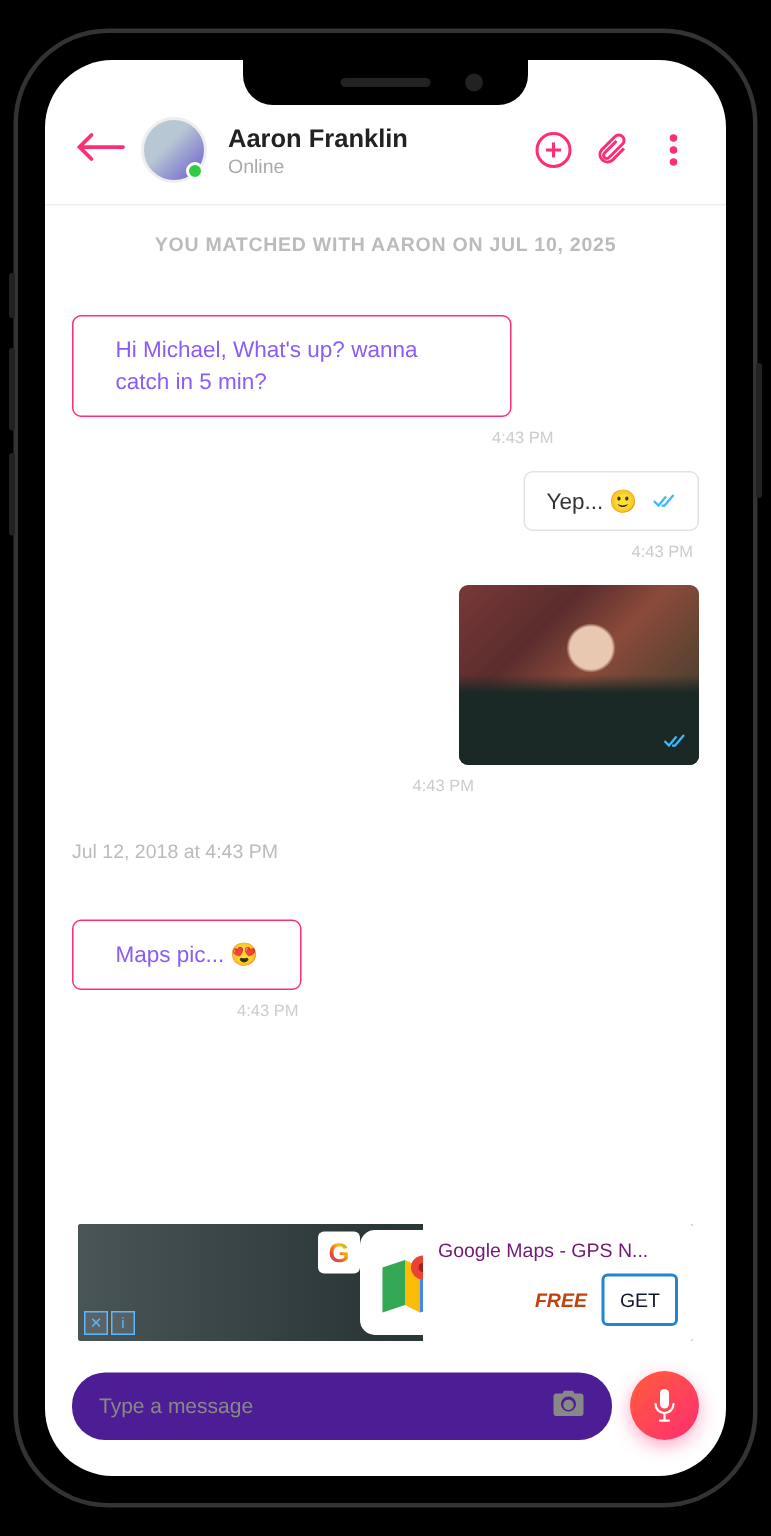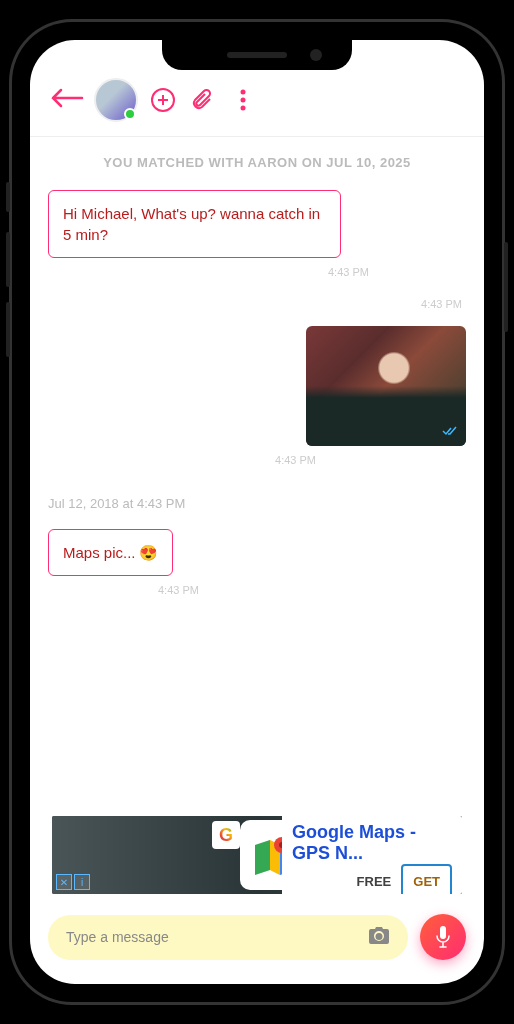--- a/index.html
+++ b/index.html
@@ -18,46 +18,46 @@
 .back-btn { color: #ff2d73; cursor: pointer; }
 .avatar-wrap { position: relative; width: 44px; height: 44px; }
 .avatar { width: 44px; height: 44px; border-radius: 50%; background: linear-gradient(135deg, #b8c7d4 40%, #6a5acd 100%); border: 2px solid #eee; }
 .online-dot { position: absolute; bottom: 2px; right: 2px; width: 12px; height: 12px; background: #2ecc40; border: 2px solid #fff; border-radius: 50%; }
 .header-text { flex: 1; margin-left: 4px; }
 .contact-name { font-weight: 700; font-size: 17px; color: #222; }
 .status { font-size: 13px; color: #aaa; }
 .hdr-icon { color: #ff2d73; width: 30px; display: flex; justify-content: center; }
 .chat { flex: 1; overflow-y: auto; padding: 12px 18px; display: flex; flex-direction: column; gap: 4px; }
 .match-banner { text-align: center; color: #bbb; font-size: 13px; font-weight: 600; letter-spacing: 0.5px; margin: 6px 0 16px; }
-.bubble-left { align-self: flex-start; border: 1.5px solid #ff2d73; border-radius: 6px; padding: 12px 14px; max-width: 70%; font-size: 15px; color: #b91c1c; line-height: 1.4; }
+.bubble-left { align-self: flex-start; border: 1.5px solid #ff2d73; border-radius: 6px; padding: 12px 28px; max-width: 70%; font-size: 15px; color: #8b5cf6; line-height: 1.4; margin-top: 20px; }
 .bubble-right { align-self: flex-end; border: 1px solid #e2e2e2; border-radius: 6px; padding: 10px 14px; font-size: 15px; color: #333; display: flex; align-items: center; gap: 6px; }
 .ts-left { align-self: flex-start; color: #ccc; font-size: 11px; margin: 4px 0 12px 4px; }
 .ts-right { align-self: flex-end; color: #ccc; font-size: 11px; margin: 4px 4px 12px 0; }
 .read-check { color: #3db8ff; font-size: 13px; margin-left: 4px; }
 .photo-msg { align-self: flex-end; width: 160px; height: 120px; border-radius: 6px; background: linear-gradient(135deg, #7a3838 0%, #5a2d2d 30%, #8b4a3a 50%, #2a3a2a 100%); position: relative; overflow: hidden; }
 .photo-inner { position: absolute; inset: 0; background: radial-gradient(circle at 55% 35%, #e8c8b0 0%, #e8c8b0 12%, transparent 14%), linear-gradient(180deg, transparent 50%, #1a2826 60%); }
 .photo-check { position: absolute; bottom: 6px; right: 8px; color: #3db8ff; }
 .date-sep { text-align: left; color: #bbb; font-size: 13px; margin: 14px 0; }
 .ad-banner { margin: 0 4px; height: 78px; background: #3a4548; border-radius: 2px; display: flex; align-items: center; position: relative; overflow: hidden; }
 .ad-bg { position: absolute; inset: 0; background: linear-gradient(90deg, #4a5558 0%, #2a3538 50%, #3a4548 100%); }
 .ad-content { position: relative; display: flex; align-items: center; width: 100%; height: 100%; }
 .ad-gbadge { width: 28px; height: 28px; background: #fff; border-radius: 4px; display: flex; align-items: center; justify-content: center; font-weight: bold; font-size: 18px; margin-left: 160px; margin-top: -40px; position: absolute; }
 .ad-gbadge span { background: linear-gradient(45deg, #4285f4, #ea4335, #fbbc05, #34a853); -webkit-background-clip: text; color: transparent; }
 .ad-maps-icon { position: absolute; left: 188px; top: 4px; width: 70px; height: 70px; background: #fff; border-radius: 10px; display: flex; align-items: center; justify-content: center; }
 .ad-right { position: absolute; right: 0; top: 0; bottom: 0; width: 180px; background: #fff; padding: 6px 10px; display: flex; flex-direction: column; justify-content: space-around; }
-.ad-title { font-size: 18px; color: #1d4ed8; font-weight: 700; }
+.ad-title { font-size: 13px; color: #701a75; font-weight: 400; }
 .ad-actions { display: flex; align-items: center; gap: 10px; justify-content: flex-end; }
-.ad-free { color: #404040; font-size: 13px; font-weight: 600; }
-.ad-get { border: 2px solid #2185d0; color: #a16207; padding: 8px 10px; border-radius: 4px; font-size: 13px; font-weight: 700; cursor: pointer; }
+.ad-free { color: #c2410c; font-size: 13px; font-weight: 600; font-style: italic; }
+.ad-get { border: 2px solid #2185d0; color: #0f172a; padding: 8px 10px; border-radius: 4px; font-size: 13px; font-weight: 400; cursor: pointer; }
 .ad-close { position: absolute; bottom: 4px; left: 4px; display: flex; gap: 2px; }
 .ad-x, .ad-i { width: 16px; height: 16px; border: 1px solid #5ab8ff; color: #5ab8ff; display: flex; align-items: center; justify-content: center; font-size: 10px; background: rgba(255,255,255,0.1); }
 .typing-row { padding: 10px 20px 6px; font-size: 12px; color: #333; font-weight: 600; display: flex; align-items: center; gap: 6px; }
 .typing-dots { color: #888; letter-spacing: 2px; }
 .input-bar { display: flex; align-items: center; gap: 12px; padding: 8px 18px 24px; }
-.msg-input { flex: 1; background: #fef9c3; border: none; border-radius: 22px; padding: 12px 18px; font-size: 14px; color: #888; display: flex; align-items: center; justify-content: space-between; }
+.msg-input { flex: 1; background: #4c1d95; border: none; border-radius: 22px; padding: 12px 18px; font-size: 14px; color: #888; display: flex; align-items: center; justify-content: space-between; }
 .camera-icon { color: #888; }
 .mic-btn { width: 46px; height: 46px; border-radius: 50%; background: linear-gradient(135deg, #ff5e3a, #ff2d73); display: flex; align-items: center; justify-content: center; box-shadow: 0 4px 12px rgba(255,45,115,0.4); cursor: pointer; }
 .spacer { flex: 1; }
 </style>
 </head>
 <body>
 
 <div class="phone-frame">
   <div class="phone-button-left btn-l1"></div>
   <div class="phone-button-left btn-l2"></div>
@@ -73,20 +73,24 @@
     <div class="header">
       <div class="back-btn">
         <svg width="34" height="22" viewBox="0 0 34 22" fill="none" stroke="currentColor" stroke-width="2.5" stroke-linecap="round">
             <path d="M32 11H3M11 3L3 11l8 8"></path>
           </svg>
       </div>
       <div class="avatar-wrap">
         <div class="avatar"></div>
         <div class="online-dot"></div>
       </div>
+      <div class="header-text">
+        <div class="contact-name">Aaron Franklin</div>
+        <div class="status">Online</div>
+      </div>
       <div class="hdr-icon">
         <svg width="26" height="26" viewBox="0 0 26 26" fill="none" stroke="currentColor" stroke-width="2">
             <circle cx="13" cy="13" r="11"></circle>
             <path d="M13 8v10M8 13h10"></path>
           </svg>
       </div>
       <div class="hdr-icon">
         <svg width="22" height="24" viewBox="0 0 22 24" fill="none" stroke="currentColor" stroke-width="2">
             <path d="M18 11l-8 8a5 5 0 01-7-7l9-9a3.5 3.5 0 015 5l-9 9a2 2 0 01-3-3l8-8"></path>
           </svg>
@@ -101,20 +105,28 @@
     </div>
 
     <div class="chat">
       <div class="match-banner">YOU MATCHED WITH AARON ON JUL 10, 2025</div>
 
       <div class="bubble-left">
         <span>Hi Michael, What's up? wanna catch in 5 min?</span>
       </div>
       <div class="ts-right" style="align-self:flex-start; margin-left:280px;">4:43 PM</div>
 
+      <div class="bubble-right">
+        <span>Yep... 🙂</span>
+        <span class="read-check">
+          <svg width="16" height="10" viewBox="0 0 16 10" fill="none" stroke="currentColor" stroke-width="1.5">
+              <path d="M1 5l3 3 5-6M6 8l2 0 6-7"></path>
+            </svg>
+        </span>
+      </div>
       <div class="ts-right">4:43 PM</div>
 
       <div class="photo-msg">
         <div class="photo-inner"></div>
         <span class="photo-check">
           <svg width="16" height="10" viewBox="0 0 16 10" fill="none" stroke="currentColor" stroke-width="1.5">
               <path d="M1 5l3 3 5-6M6 8l2 0 6-7"></path>
             </svg>
         </span>
       </div>

